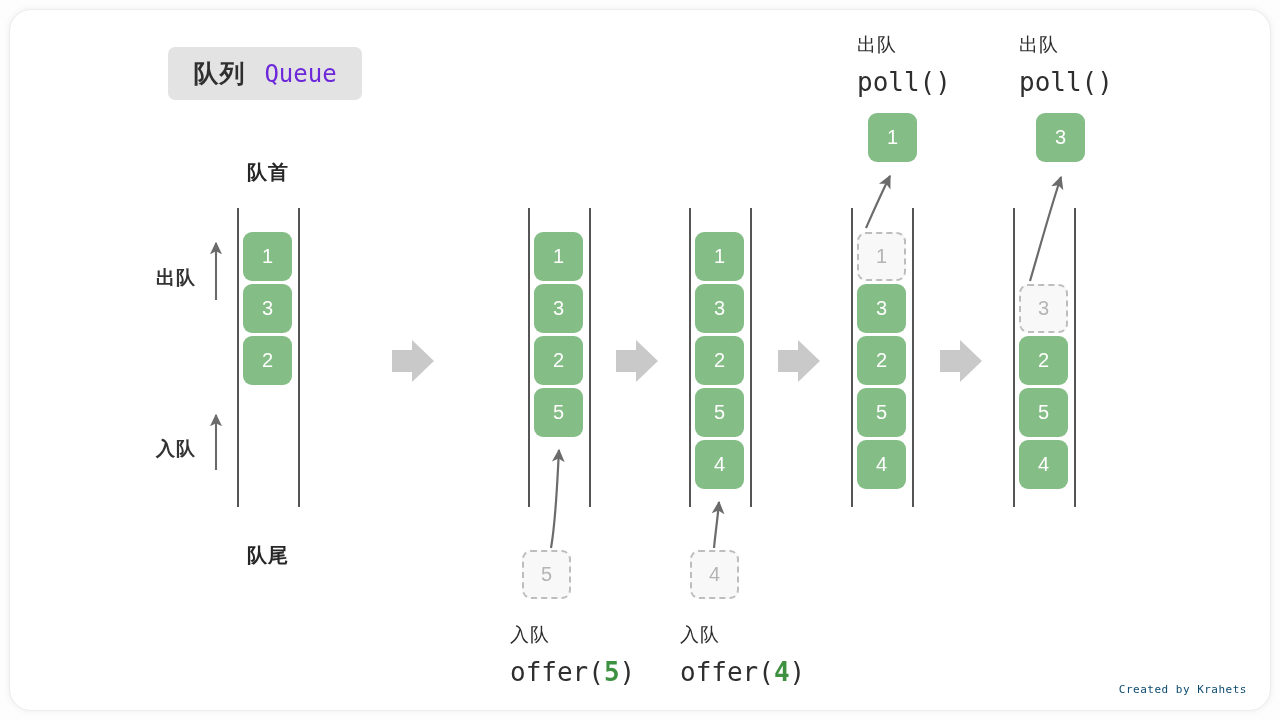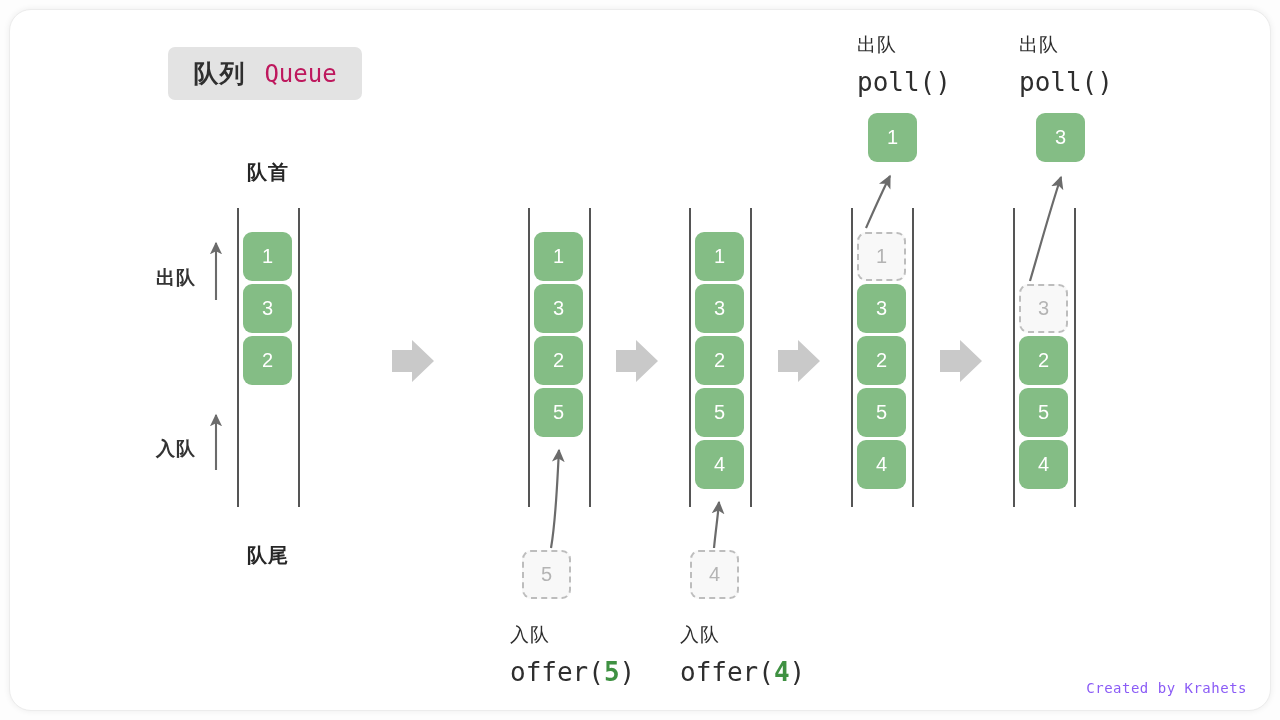--- a/index.html
+++ b/index.html
@@ -50,21 +50,21 @@
   }
   #title-badge .cn {
     font-size: 25px;
     font-weight: bold;
     color: #2f2f2f;
     letter-spacing: 1px;
   }
   #title-badge .en {
     font-family: "DejaVu Sans Mono", "Liberation Mono", monospace;
     font-size: 24px;
-    color: #be185d;
+    color: #6d28d9;
   }
 
   
   .cap {
     font-size: 20px;
     font-weight: bold;
     color: #262626;
     letter-spacing: 1px;
     text-align: center;
   }
@@ -112,22 +112,22 @@
   }
   .op-cap .ln1 { font-family: "Liberation Sans", "DejaVu Sans", sans-serif; letter-spacing: 1px; }
   .op-cap .ln2 { font-family: "DejaVu Sans Mono", "Liberation Mono", monospace; font-size: 26px; }
   .op-cap .val { color: #3f9142; font-weight: bold; }
 
   
   #watermark {
     right: 33px;
     bottom: 24px;
     font-family: "DejaVu Sans Mono", "Liberation Mono", monospace;
-    font-size: 14px;
-    color: #8b5cf6;
+    font-size: 11px;
+    color: #0c4a6e;
     letter-spacing: 0.5px;
   }
 
   svg.ov { position: absolute; left: 0; top: 0; width: 1280px; height: 720px; pointer-events: none; }
 </style>
 </head>
 <body>
 
 <div id="stage">
   <div id="card" class="abs"></div>

